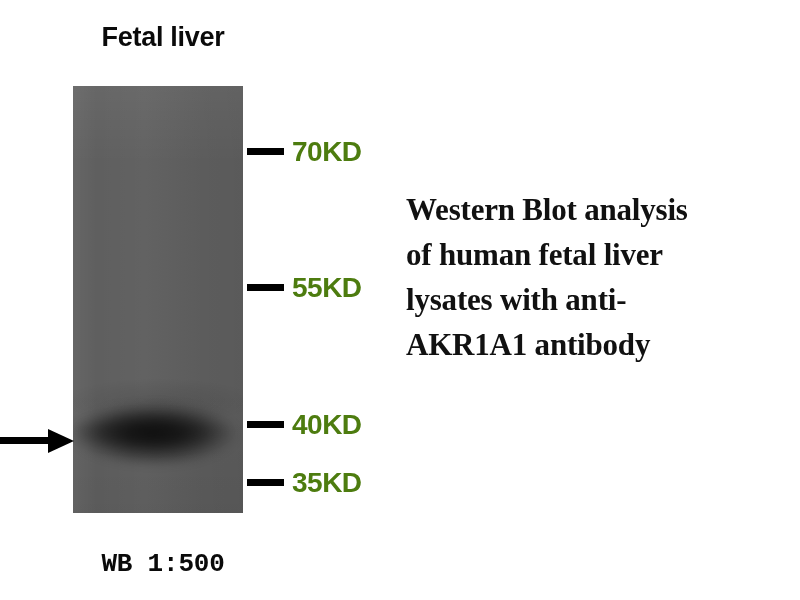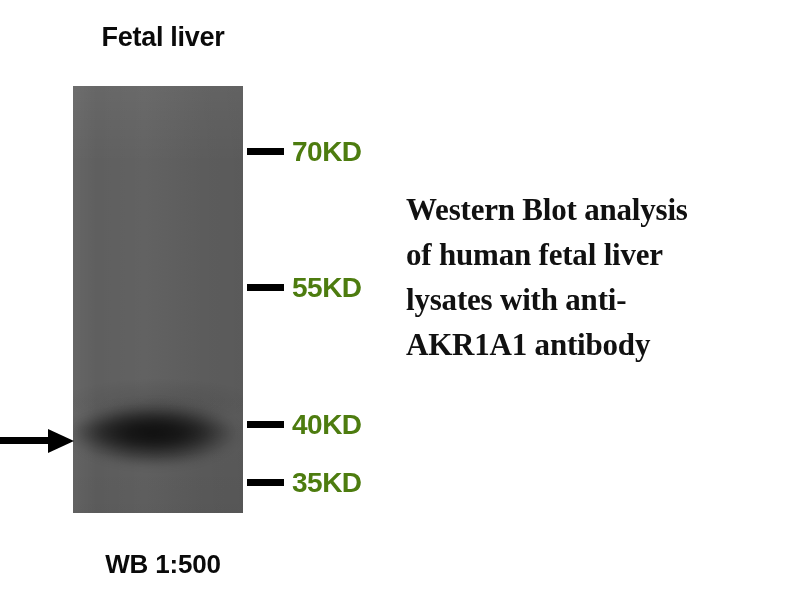--- a/index.html
+++ b/index.html
@@ -108,20 +108,21 @@
     position: absolute;
     left: 73px;
     top: 549px;
     width: 180px;
     text-align: center;
     font-size: 26px;
     font-weight: bold;
     color: #0a0a0a;
     letter-spacing: -0.2px;
     white-space: nowrap;
+    font-family: Liberation Mono, monospace;
   }
 
   
   .marker {
     position: absolute;
     left: 247px;
     height: 0;
   }
   .marker .tick {
     position: absolute;

